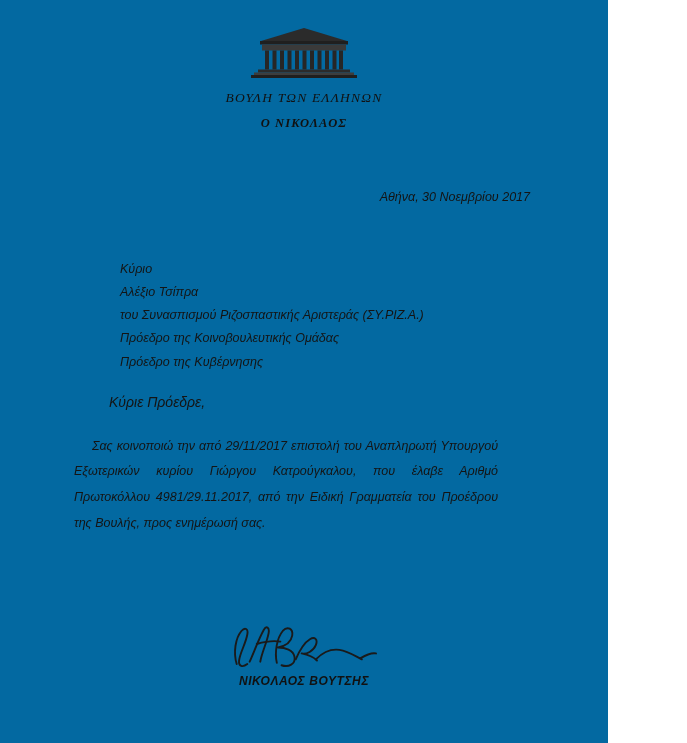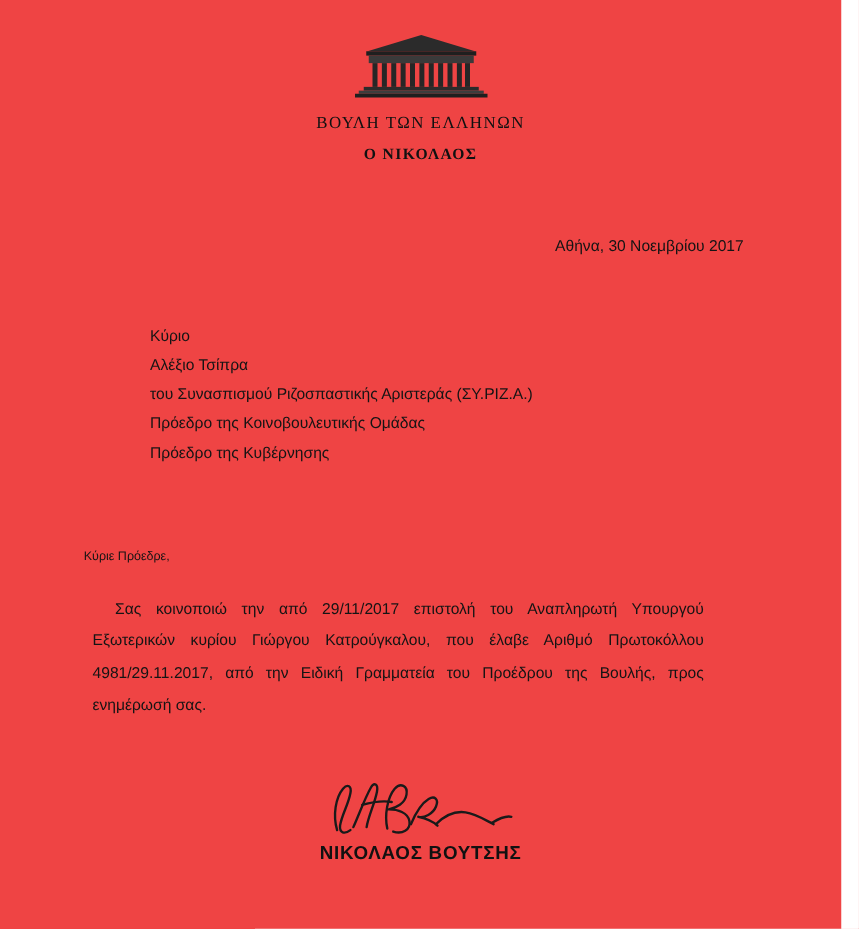--- a/index.html
+++ b/index.html
@@ -11,23 +11,24 @@
     width: 687px;
     height: 743px;
     font-family: "DejaVu Sans", sans-serif;
     color: #111111;
     position: relative;
     overflow: hidden;
   }
 
   .page {
     position: relative;
-    width: 673px;
+    width: 608px;
     height: 743px;
-    background: #ef4444;
+    background: #0369a1;
+    font-style: italic;
   }
 
   
   .letterhead {
     text-align: center;
     padding-top: 26px;
   }
 
   .emblem {
     width: 110px;
@@ -70,24 +71,24 @@
     padding-left: 120px;
     font-family: "Liberation Sans", sans-serif;
     font-size: 12.5px;
     color: #141414;
     line-height: 1.85;
   }
   .recipient div { white-space: nowrap; }
 
   
   .salutation {
-    margin-top: 66px;
-    padding-left: 67px;
+    margin-top: 20px;
+    padding-left: 109px;
     font-family: "Liberation Sans", sans-serif;
-    font-size: 10px;
+    font-size: 14px;
     color: #141414;
   }
 
   
   .body-text {
     margin-top: 24px;
     padding-left: 74px;
     padding-right: 110px;
     font-family: "Liberation Sans", sans-serif;
     font-size: 12.5px;
@@ -106,21 +107,21 @@
     text-align: center;
   }
   .signature-mark {
     width: 180px;
     height: 62px;
     margin: 0 auto;
     display: block;
   }
   .signature-name {
     font-family: "Liberation Sans", sans-serif;
-    font-size: 15px;
+    font-size: 12px;
     font-weight: bold;
     letter-spacing: 0.6px;
     color: #111;
     margin-top: -6px;
   }
 </style>
 </head>
 <body>
 
 <div class="page">

